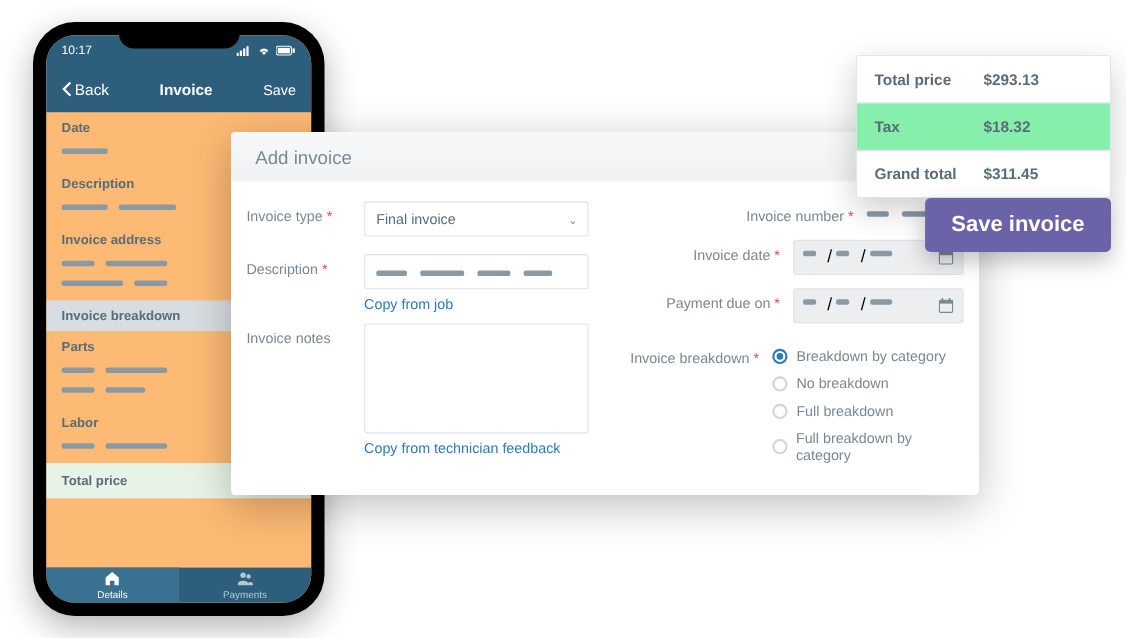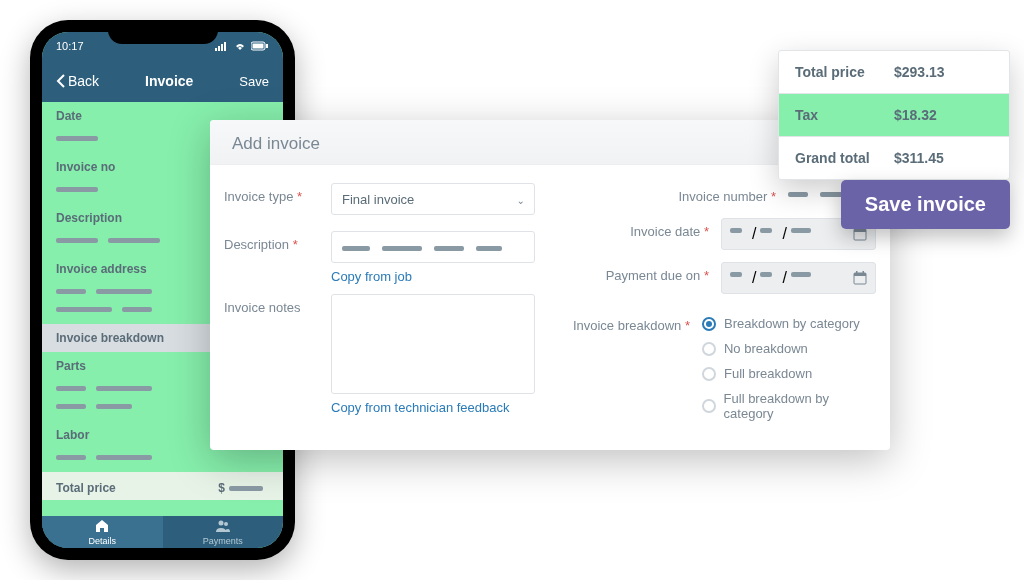--- a/index.html
+++ b/index.html
@@ -4,21 +4,21 @@
 <style>
 * { box-sizing: border-box; margin: 0; padding: 0; }
 body { font-family: -apple-system, BlinkMacSystemFont, "Segoe UI", sans-serif; background: #fff; width: 1024px; height: 580px; position: relative; overflow: hidden; }
 
 
 .phone {
   position: absolute; left: 30px; top: 20px; width: 265px; height: 540px;
   background: #000; border-radius: 38px; padding: 12px;
   box-shadow: 0 10px 30px rgba(0,0,0,0.3);
 }
-.phone-screen { width: 100%; height: 100%; background: #86efac; border-radius: 26px; overflow: hidden; position: relative; }
+.phone-screen { width: 100%; height: 100%; background: #fdba74; border-radius: 26px; overflow: hidden; position: relative; }
 .phone-notch { position: absolute; top: 0; left: 50%; transform: translateX(-50%); width: 110px; height: 24px; background: #000; border-radius: 0 0 14px 14px; z-index: 10; }
 .phone-statusbar { height: 28px; background: #2d5f7c; display: flex; justify-content: space-between; align-items: center; padding: 0 14px; color: #fff; font-size: 11px; font-weight: 500; }
 .status-icons { display: flex; gap: 4px; }
 .phone-header { height: 42px; background: #2d5f7c; display: flex; justify-content: space-between; align-items: center; padding: 0 14px; color: #fff; font-size: 14px; }
 .back-btn { display: flex; align-items: center; gap: 3px; font-size: 14px; }
 .title { font-weight: 600; }
 .save-btn { font-size: 13px; }
 .phone-content { padding: 0; overflow-y: auto; height: calc(100% - 70px - 48px); }
 .field { padding: 7px 14px 8px; }
 .field-label { font-size: 12px; color: #5a6c78; font-weight: 600; margin-bottom: 4px; }
@@ -117,24 +117,20 @@
       </div>
       <span class="title">Invoice</span>
       <span class="save-btn">Save</span>
     </div>
     <div class="phone-content">
       <div class="field">
         <div class="field-label">Date</div>
         <span class="placeholder-line" style="width:42px"></span>
       </div>
       <div class="field">
-        <div class="field-label">Invoice no</div>
-        <span class="placeholder-line" style="width:42px"></span>
-      </div>
-      <div class="field">
         <div class="field-label">Description</div>
         <span class="placeholder-line" style="width:42px"></span>
         <span class="placeholder-line" style="width:52px"></span>
       </div>
       <div class="field">
         <div class="field-label">Invoice address</div>
         <div><span class="placeholder-line" style="width:30px"></span>
         <span class="placeholder-line" style="width:56px"></span></div>
         <div><span class="placeholder-line" style="width:56px"></span>
         <span class="placeholder-line" style="width:30px"></span></div>

